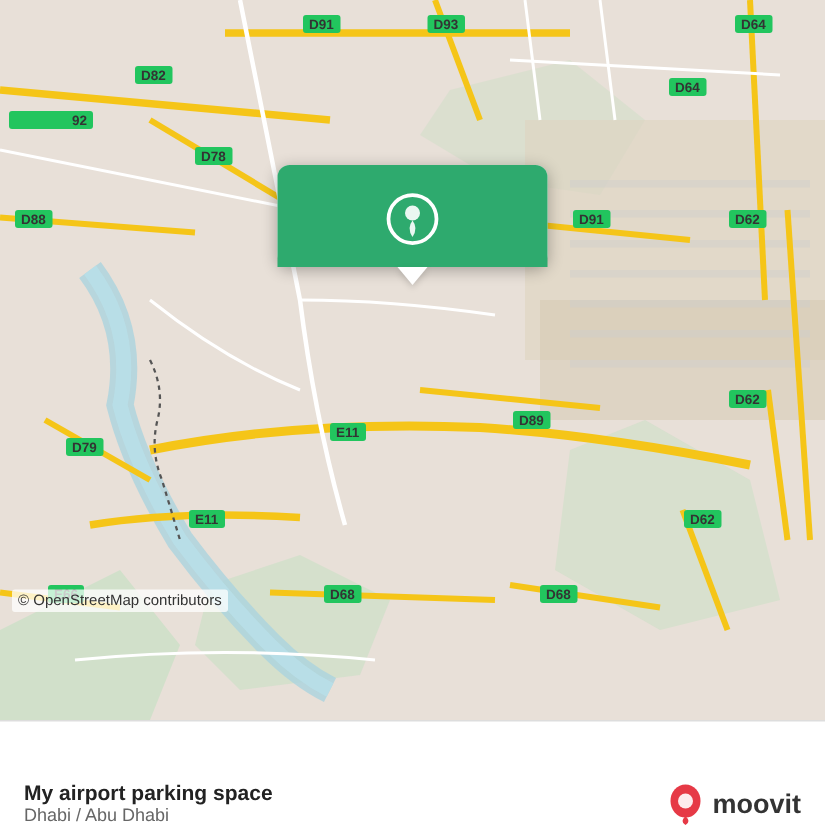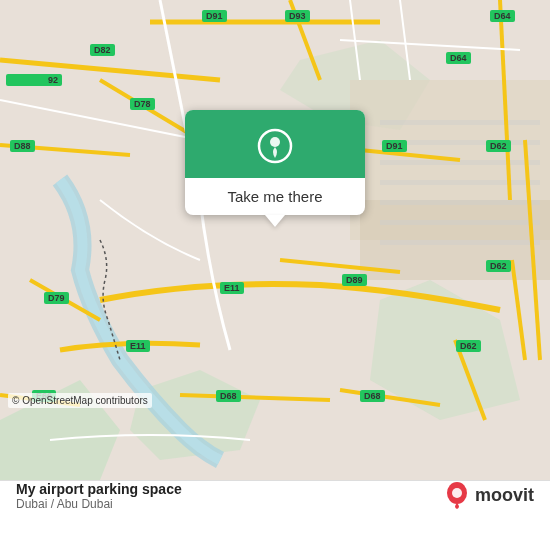--- a/index.html
+++ b/index.html
@@ -19,21 +19,21 @@
       overflow: hidden;
       background-color: #e8e0d8;
     }
 
     
     #bottom-bar {
       width: 550px;
       height: 70px;
       background: white;
       display: flex;
-      align-items: flex-start;
+      align-items: flex-end;
       justify-content: space-between;
       padding: 0 16px;
       border-top: 1px solid #ddd;
     }
 
     #location-info {
       display: flex;
       flex-direction: column;
     }
 
@@ -250,31 +250,30 @@
 
   <div id="callout-card">
     <div id="callout-header">
 
       <svg class="pin-icon" viewBox="0 0 36 36" xmlns="http://www.w3.org/2000/svg">
         <circle cx="18" cy="18" r="16" fill="none" stroke="white" stroke-width="2.5"></circle>
         <circle cx="18" cy="14" r="5" fill="white" opacity="0.9"></circle>
         <path d="M18 19 Q14 24 18 30 Q22 24 18 19Z" fill="white" opacity="0.9"></path>
       </svg>
     </div>
-    <div id="callout-label">Take me there</div>
     <div id="callout-arrow"></div>
   </div>
 
   <div id="attribution">© OpenStreetMap contributors</div>
 </div>
 
 <div id="bottom-bar">
   <div id="location-info">
     <span id="location-name">My airport parking space</span>
-    <span id="location-sub">Dubai / Abu Dubai</span>
+    <span id="location-sub">Dhabi / Abu Dhabi</span>
   </div>
 
   <div id="moovit-logo">
 
     <svg id="moovit-logo-icon" viewBox="0 0 28 28" xmlns="http://www.w3.org/2000/svg">
       <ellipse cx="14" cy="12" rx="10" ry="11" fill="#e63946"></ellipse>
       <path d="M14 22 Q10 26 14 28 Q18 26 14 22Z" fill="#e63946"></path>
       <circle cx="14" cy="12" r="5" fill="white" opacity="0.9"></circle>
     </svg>
     <span id="moovit-text">moovit</span>

